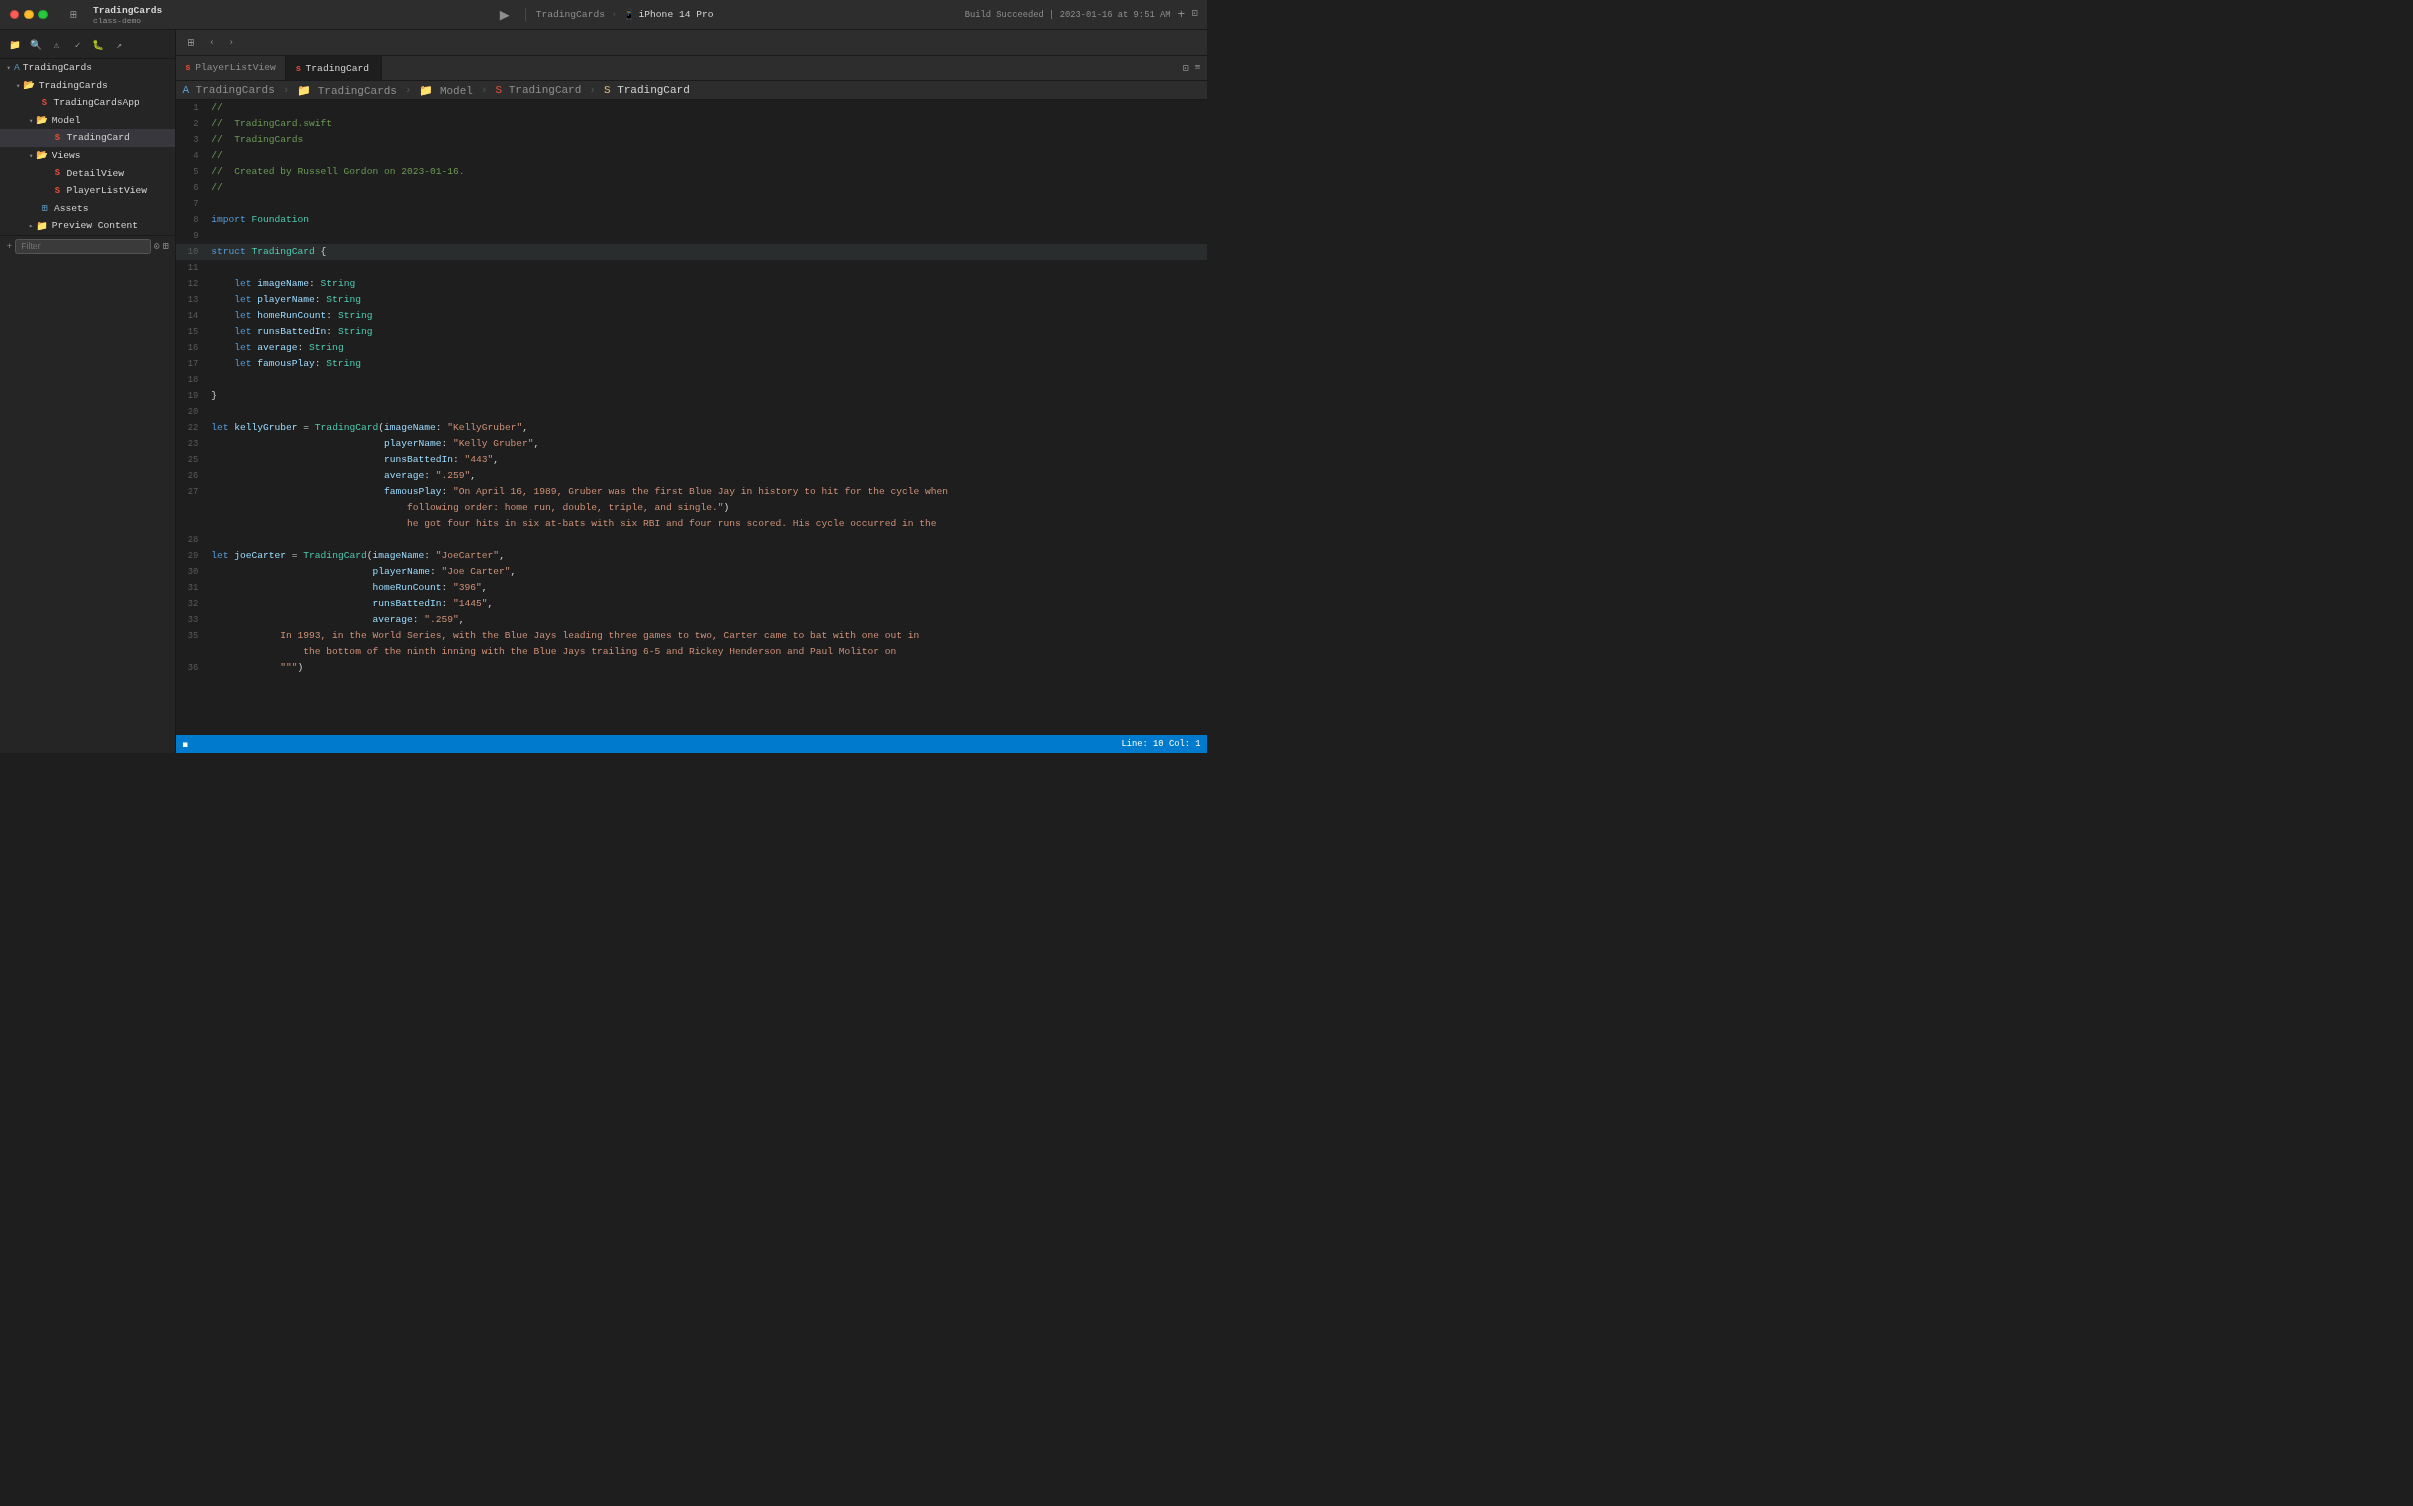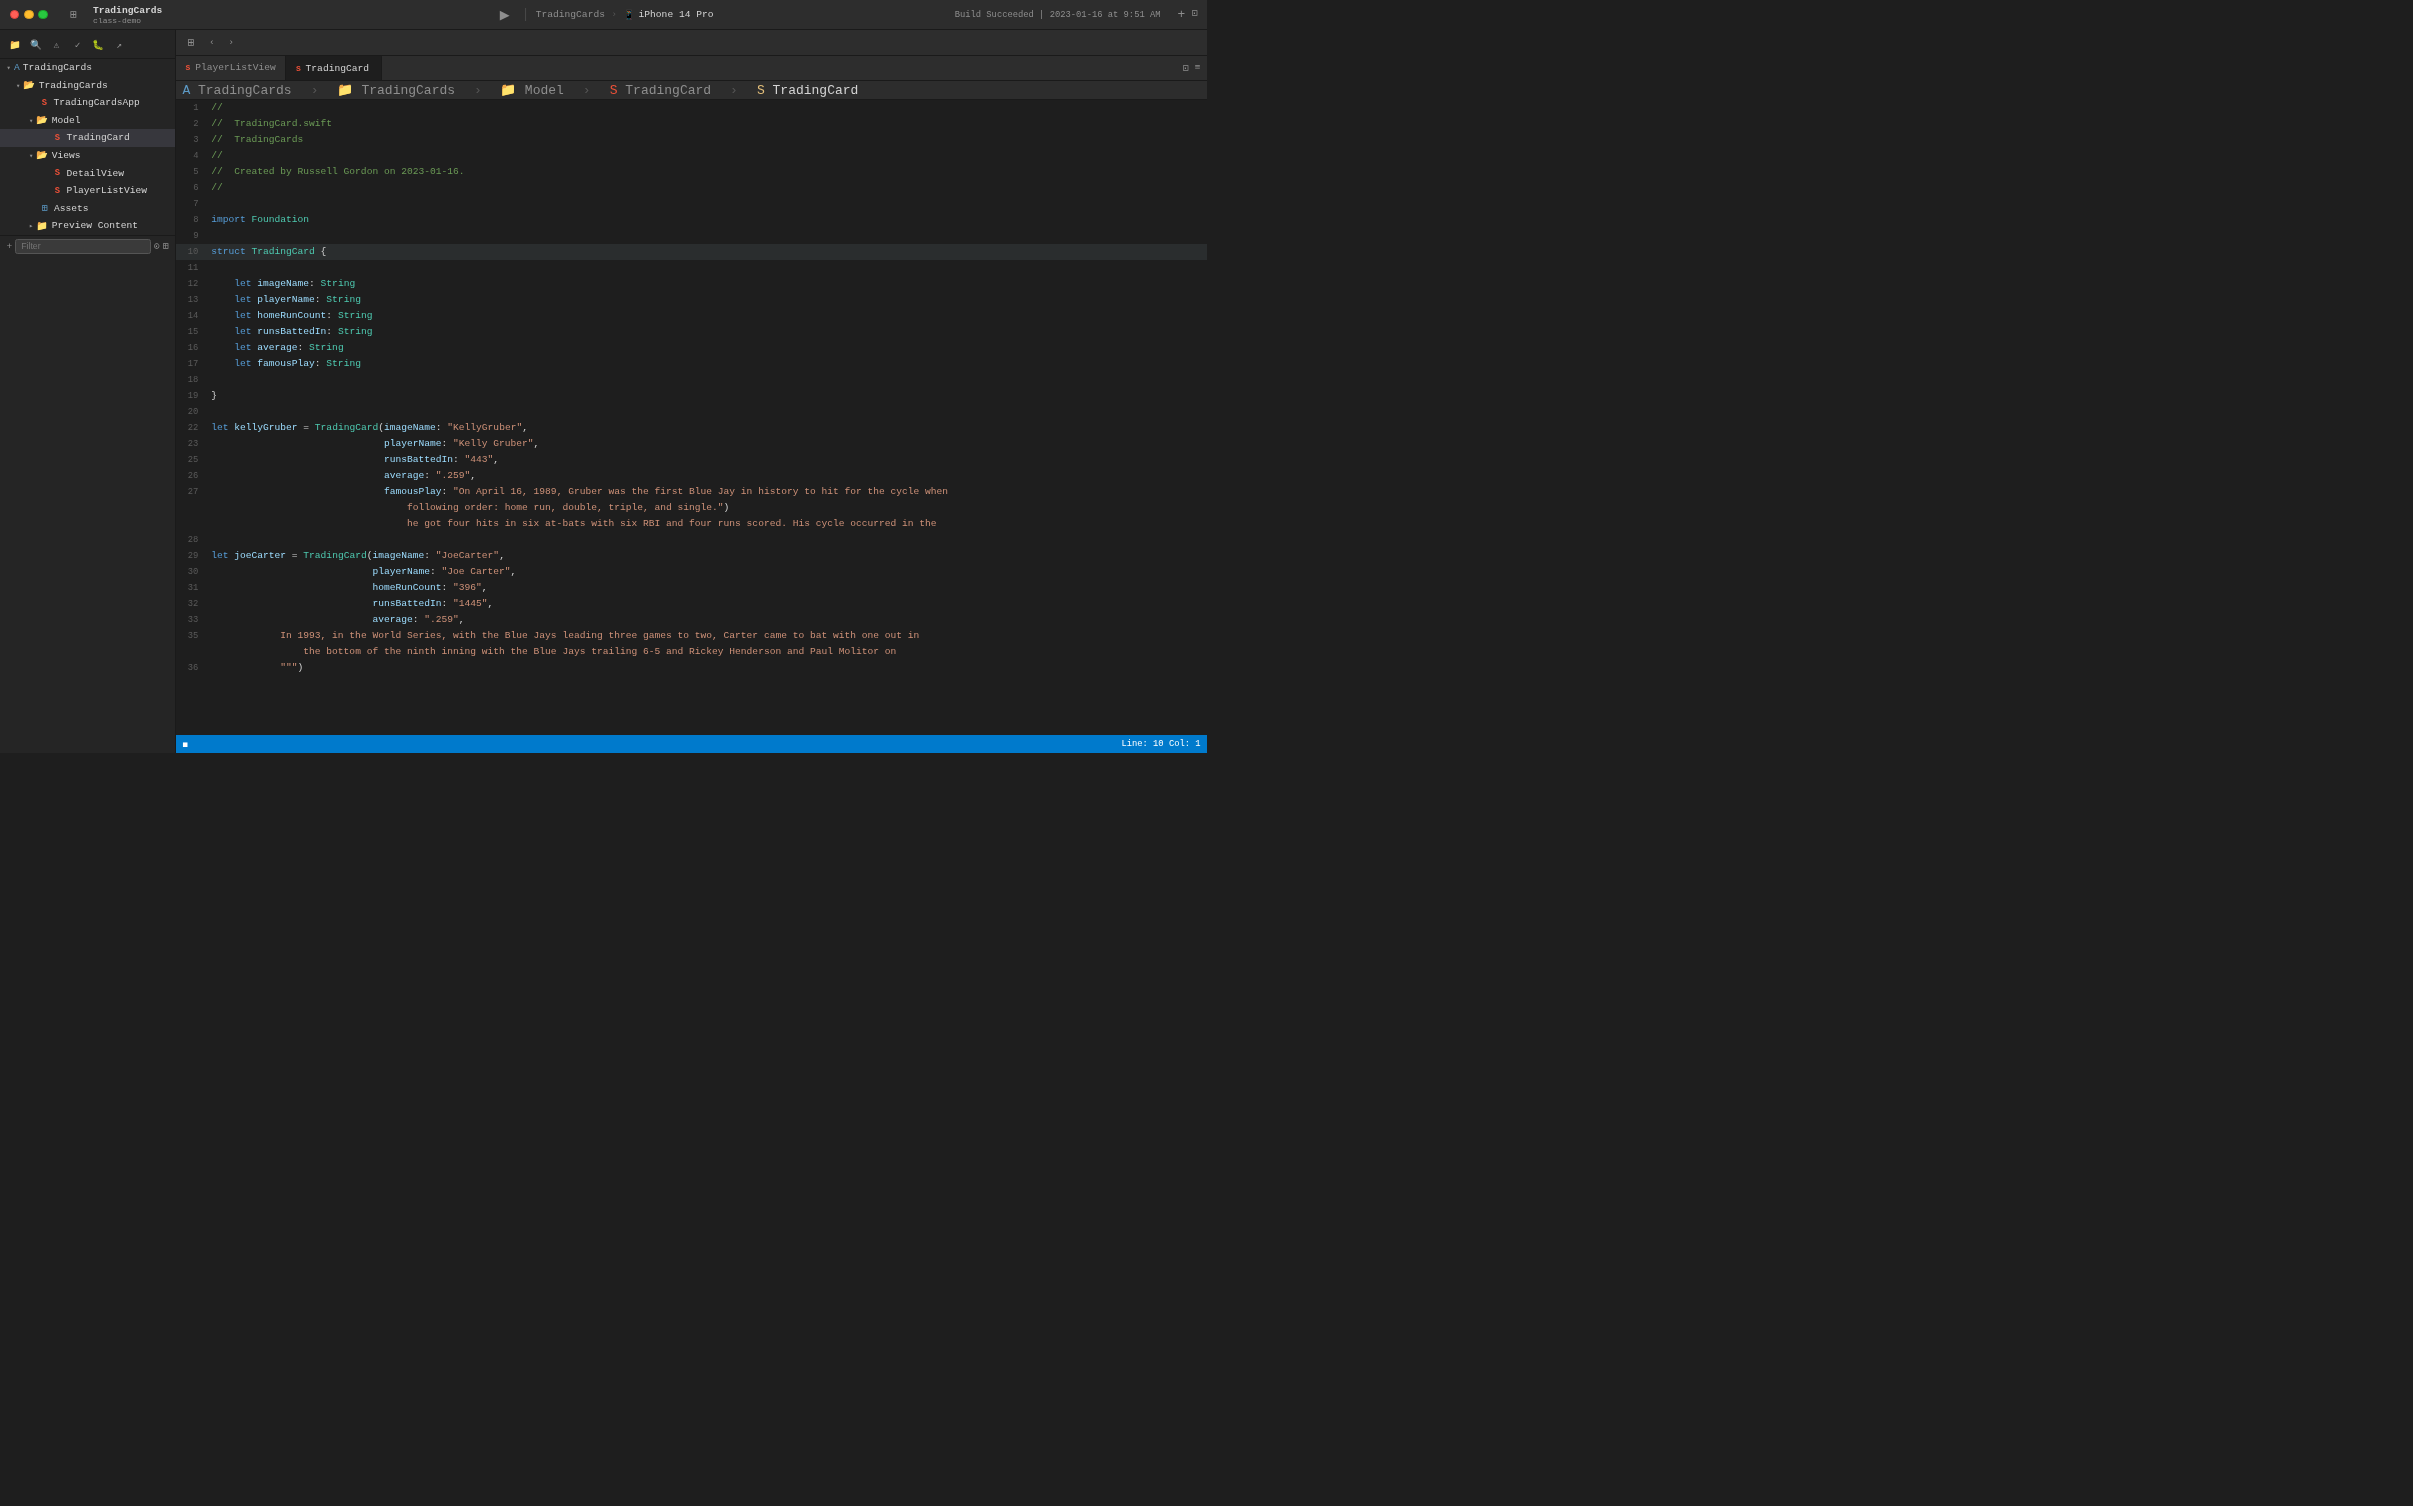--- a/index.html
+++ b/index.html
@@ -85,21 +85,21 @@
       cursor: pointer;
       font-size: 12.8px;
       display: flex;
       align-items: center;
       justify-content: center;
     }
     .title-bar-right {
       margin-left: auto;
       display: flex;
       align-items: center;
-      gap: 17px;
+      gap: 7px;
       color: #8e8e8e;
       font-size: 9.6px;
     }
     .build-status {
       color: #8e8e8e;
       font-size: 8.8px;
     }
     .title-bar-icons {
       display: flex;
       gap: 6.4px;
@@ -238,23 +238,23 @@
 
     
     .breadcrumb {
       background: #2d2d2d;
       height: 19px;
       display: flex;
       align-items: center;
       padding: 0 6.4px;
       border-bottom: 0.8px solid #1a1a1a;
       flex-shrink: 0;
-      font-size: 13px;
-      color: #8e8e8e;
-      gap: 19px;
+      font-size: 11px;
+      color: #8e8e8e;
+      gap: 8px;
     }
     .breadcrumb-sep { color: #555; }
     .breadcrumb-item { color: #8e8e8e; cursor: pointer; }
     .breadcrumb-item.current { color: #d4d4d4; }
 
     
     .code-editor {
       flex: 1;
       overflow-y: auto;
       background: #1e1e1e;

